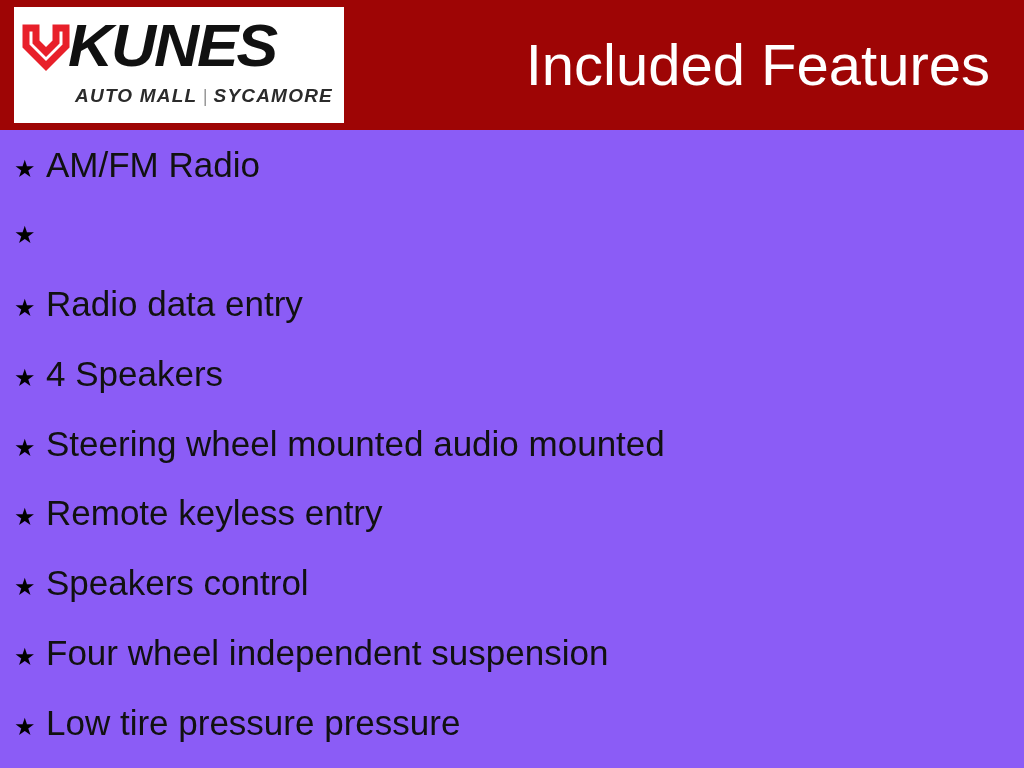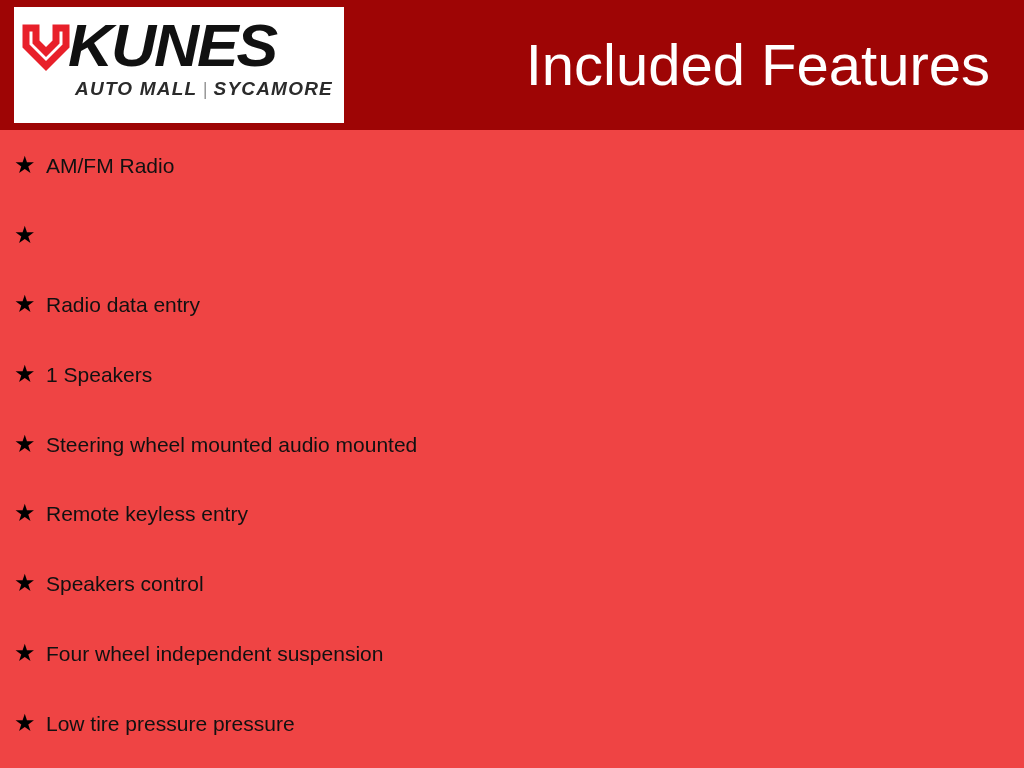--- a/index.html
+++ b/index.html
@@ -12,21 +12,21 @@
     height: 768px;
     overflow: hidden;
     font-family: "Liberation Sans", sans-serif;
     -webkit-font-smoothing: antialiased;
   }
 
   .slide {
     position: relative;
     width: 1024px;
     height: 768px;
-    background: #ef4444;
+    background: #8b5cf6;
   }
 
   
   .header {
     position: absolute;
     left: 0;
     top: 0;
     width: 1024px;
     height: 130px;
     background: #9e0505;
@@ -82,21 +82,21 @@
     color: #111111;
     transform: scaleX(1.04);
     transform-origin: left center;
     z-index: 2;
     position: relative;
   }
 
   .logo-tagline {
     position: absolute;
     left: 0;
-    top: 71px;
+    top: 78px;
     width: 380px;
     text-align: center;
     font-family: "Liberation Sans", sans-serif;
     font-weight: bold;
     font-style: italic;
     font-size: 19px;
     letter-spacing: 1.2px;
     color: #2b2b2b;
     white-space: nowrap;
   }
@@ -142,21 +142,21 @@
     flex: 0 0 auto;
     width: 32px;
     font-size: 24px;
     line-height: 34px;
     color: #000000;
   }
 
   .feature-label {
     flex: 1 1 auto;
     font-family: "Liberation Sans", sans-serif;
-    font-size: 21px;
+    font-size: 35px;
     line-height: 34px;
     color: #111111;
     white-space: nowrap;
   }
 </style>
 </head>
 <body>
 
 <div class="slide">
 
@@ -188,21 +188,21 @@
     </li>
     <li class="feature-item">
       <span class="feature-bullet">★</span>
     </li>
     <li class="feature-item">
       <span class="feature-bullet">★</span>
       <span class="feature-label">Radio data entry</span>
     </li>
     <li class="feature-item">
       <span class="feature-bullet">★</span>
-      <span class="feature-label">1 Speakers</span>
+      <span class="feature-label">4 Speakers</span>
     </li>
     <li class="feature-item">
       <span class="feature-bullet">★</span>
       <span class="feature-label">Steering wheel mounted audio mounted</span>
     </li>
     <li class="feature-item">
       <span class="feature-bullet">★</span>
       <span class="feature-label">Remote keyless entry</span>
     </li>
     <li class="feature-item">

